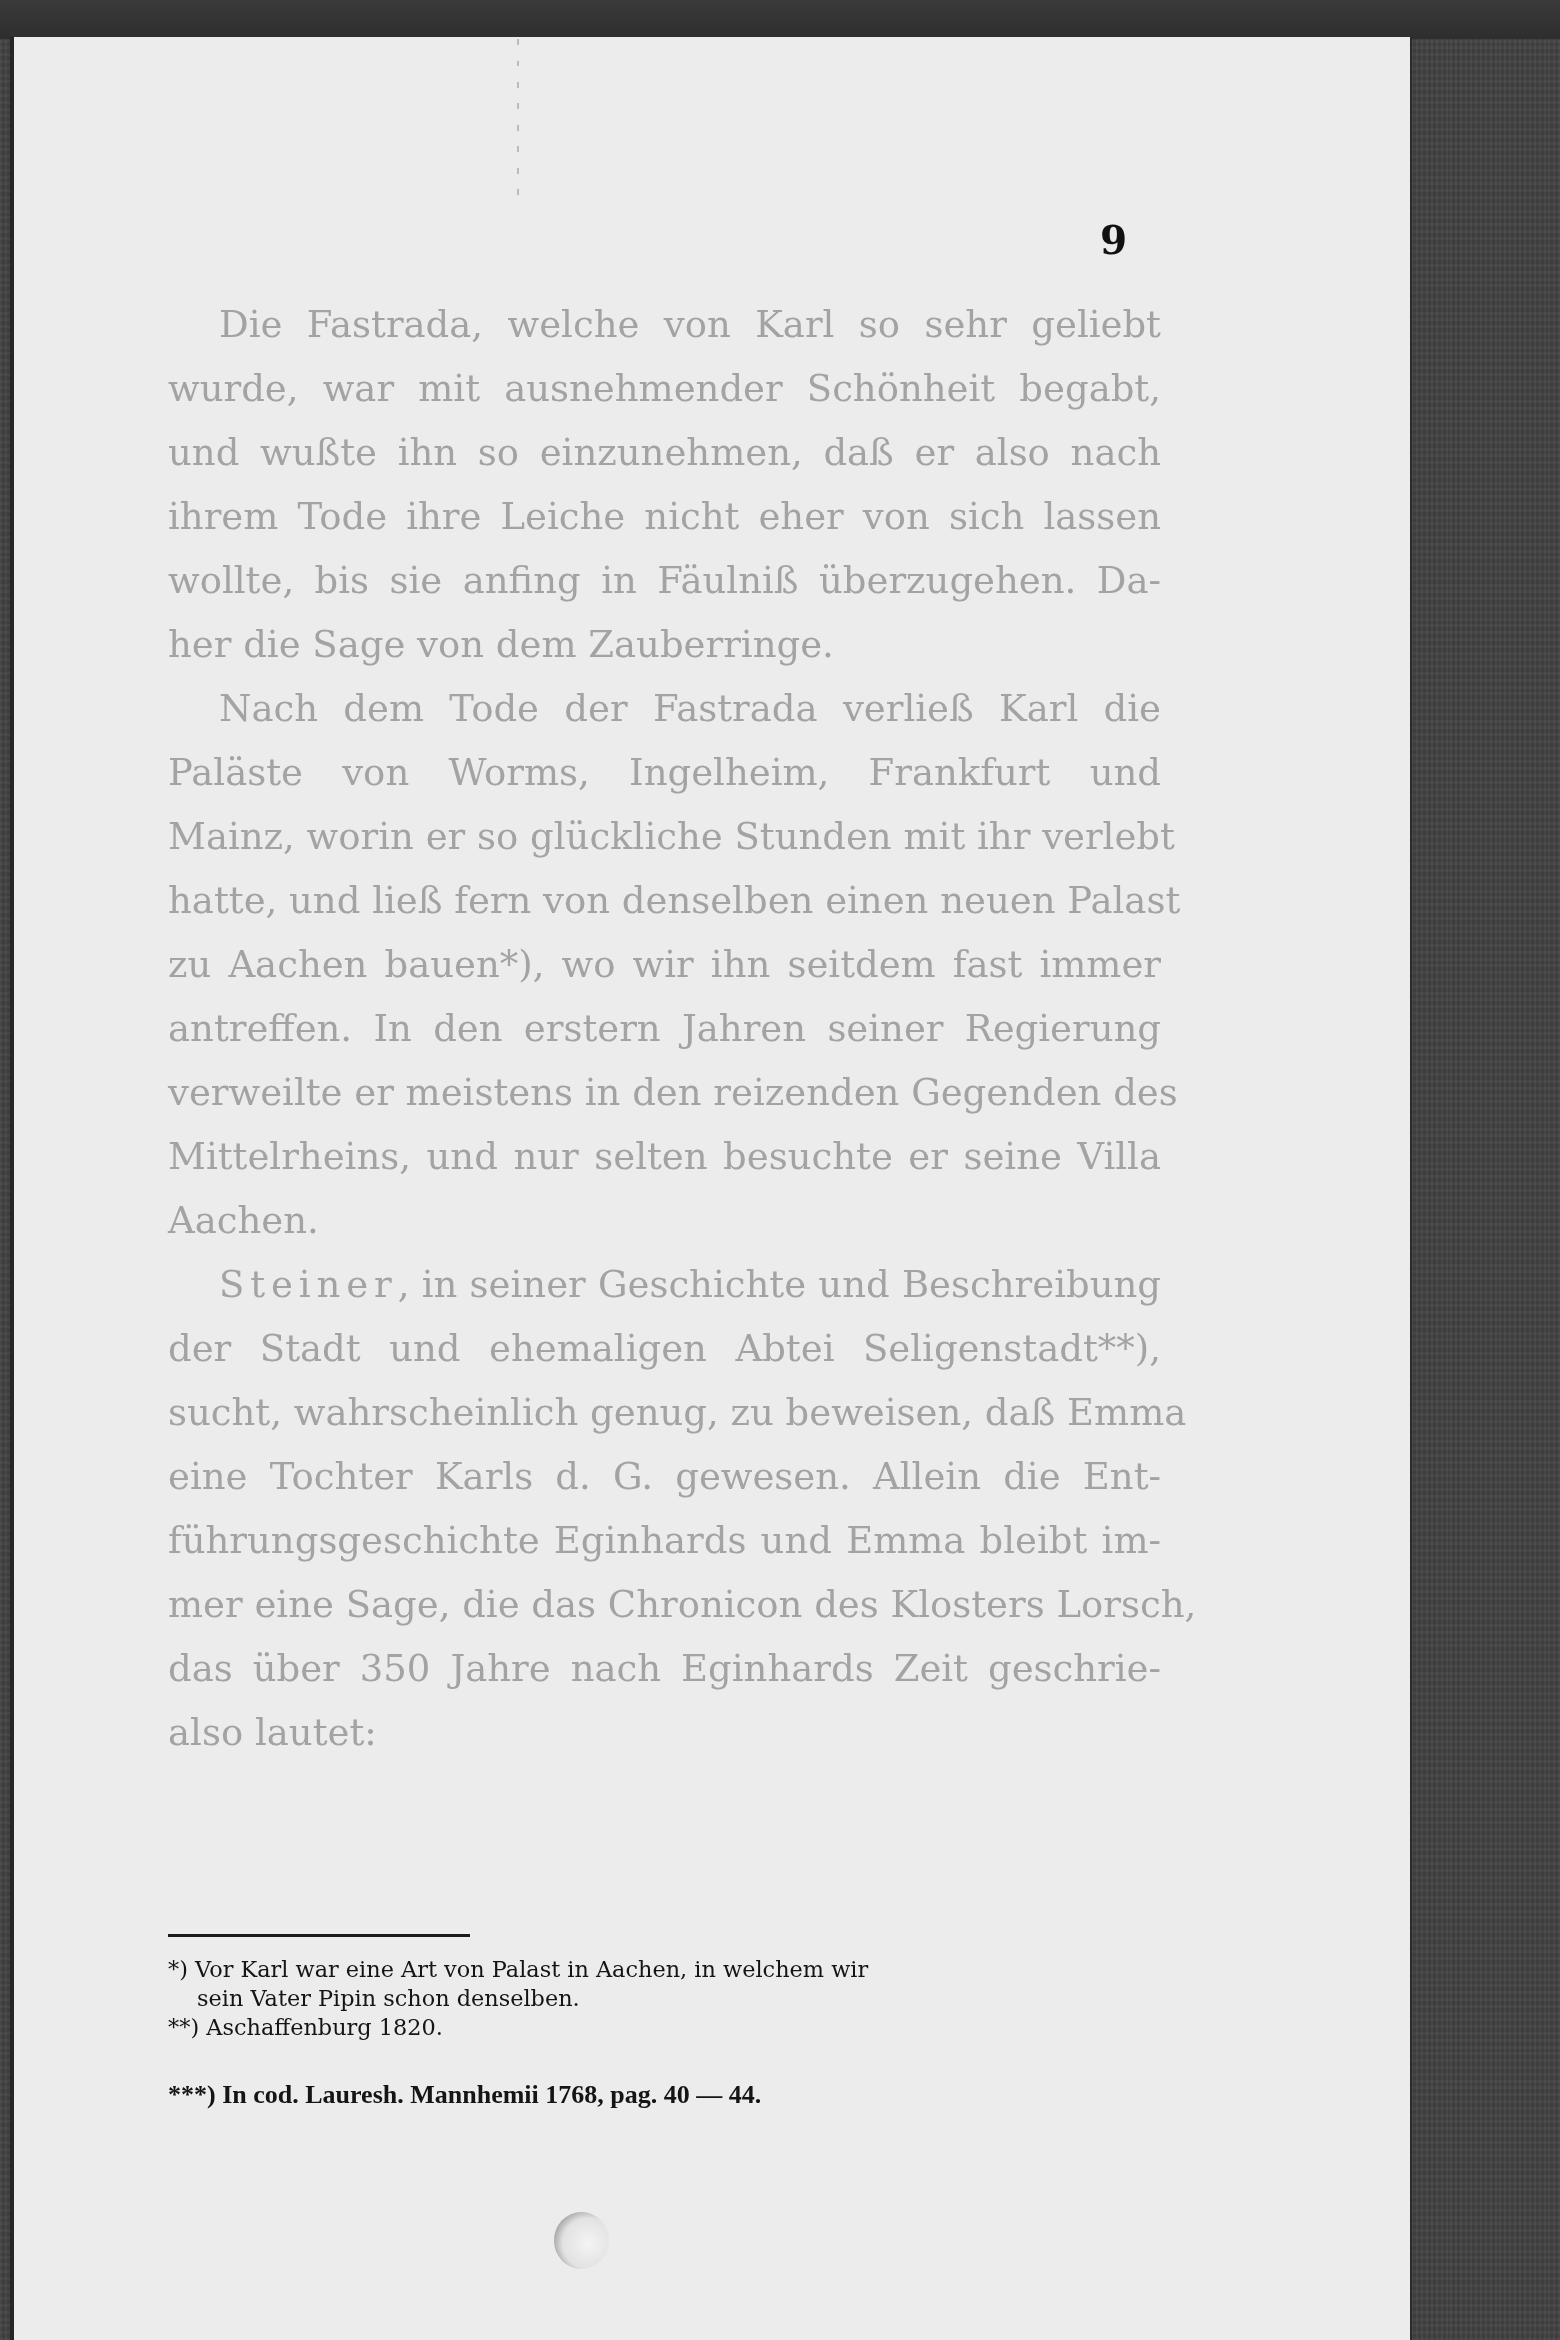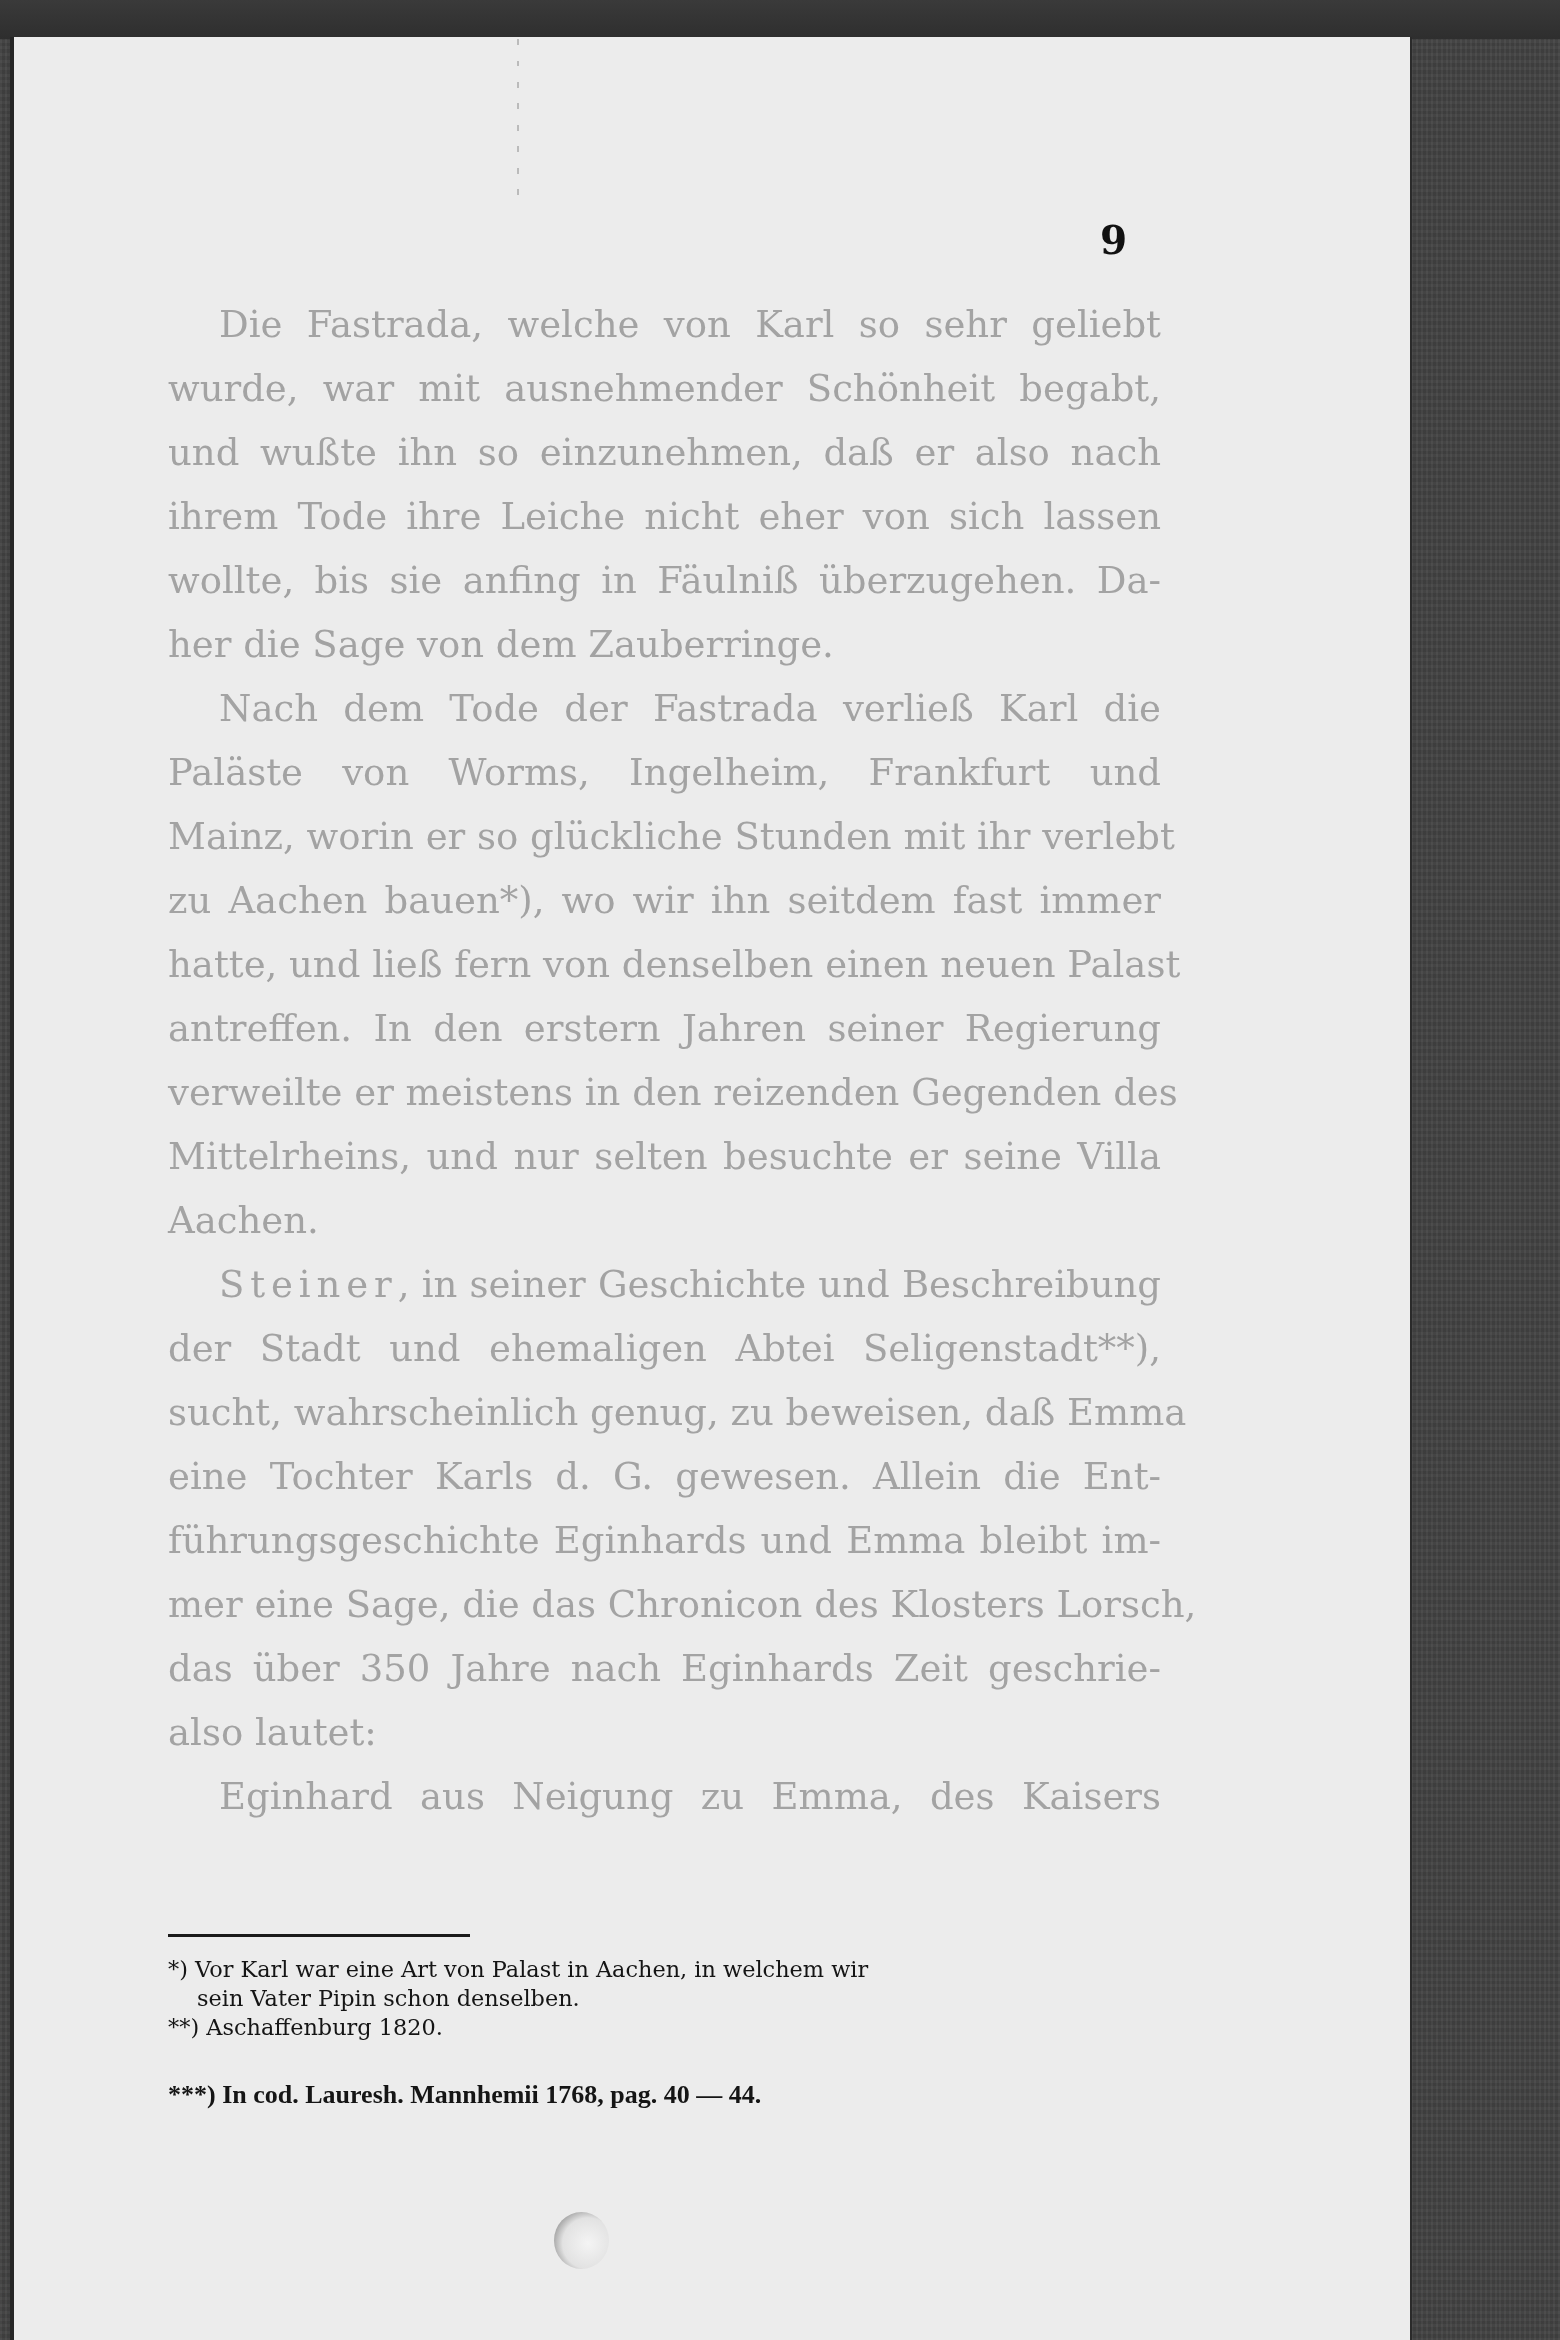--- a/index.html
+++ b/index.html
@@ -107,42 +107,39 @@
     <span class="line">und wußte ihn so einzunehmen, daß er also nach</span>
     <span class="line">ihrem Tode ihre Leiche nicht eher von sich lassen</span>
     <span class="line">wollte, bis sie anfing in Fäulniß überzugehen. Da-</span>
     <span class="line last">her die Sage von dem Zauberringe.</span>
   </div>
 
   <div>
     <span class="line indent">Nach dem Tode der Fastrada verließ Karl die</span>
     <span class="line">Paläste von Worms, Ingelheim, Frankfurt und</span>
     <span class="line">Mainz, worin er so glückliche Stunden mit ihr verlebt</span>
+    <span class="line">hatte, und ließ fern von denselben einen neuen Palast</span>
     <span class="line">zu Aachen bauen*), wo wir ihn seitdem fast immer</span>
-    <span class="line">hatte, und ließ fern von denselben einen neuen Palast</span>
     <span class="line">antreffen. In den erstern Jahren seiner Regierung</span>
     <span class="line">verweilte er meistens in den reizenden Gegenden des</span>
     <span class="line">Mittelrheins, und nur selten besuchte er seine Villa</span>
     <span class="line last">Aachen.</span>
   </div>
 
   <div>
     <span class="line indent"><span class="spaced">Steiner</span><span>, in seiner Geschichte und Beschreibung</span></span>
     <span class="line">der Stadt und ehemaligen Abtei Seligenstadt**),</span>
     <span class="line">sucht, wahrscheinlich genug, zu beweisen, daß Emma</span>
     <span class="line">eine Tochter Karls d. G. gewesen. Allein die Ent-</span>
     <span class="line">führungsgeschichte Eginhards und Emma bleibt im-</span>
     <span class="line">mer eine Sage, die das Chronicon des Klosters Lorsch,</span>
     <span class="line">das über 350 Jahre nach Eginhards Zeit geschrie-</span>
     <span class="line last">also lautet:</span>
   </div>
 
-  <div>
-    <span class="line indent">Eginhard aus Neigung zu Emma, des Kaisers</span>
-  </div>
 </div>
 
 <div class="footnote-rule"></div>
 
 <div class="footnotes">
   <div>
     <span class="fn-line"><span>*)</span> <span>Vor Karl war eine Art von Palast in Aachen, in welchem wir</span></span>
     <span class="fn-line cont">sein Vater Pipin schon denselben.</span>
   </div>
   <div>

